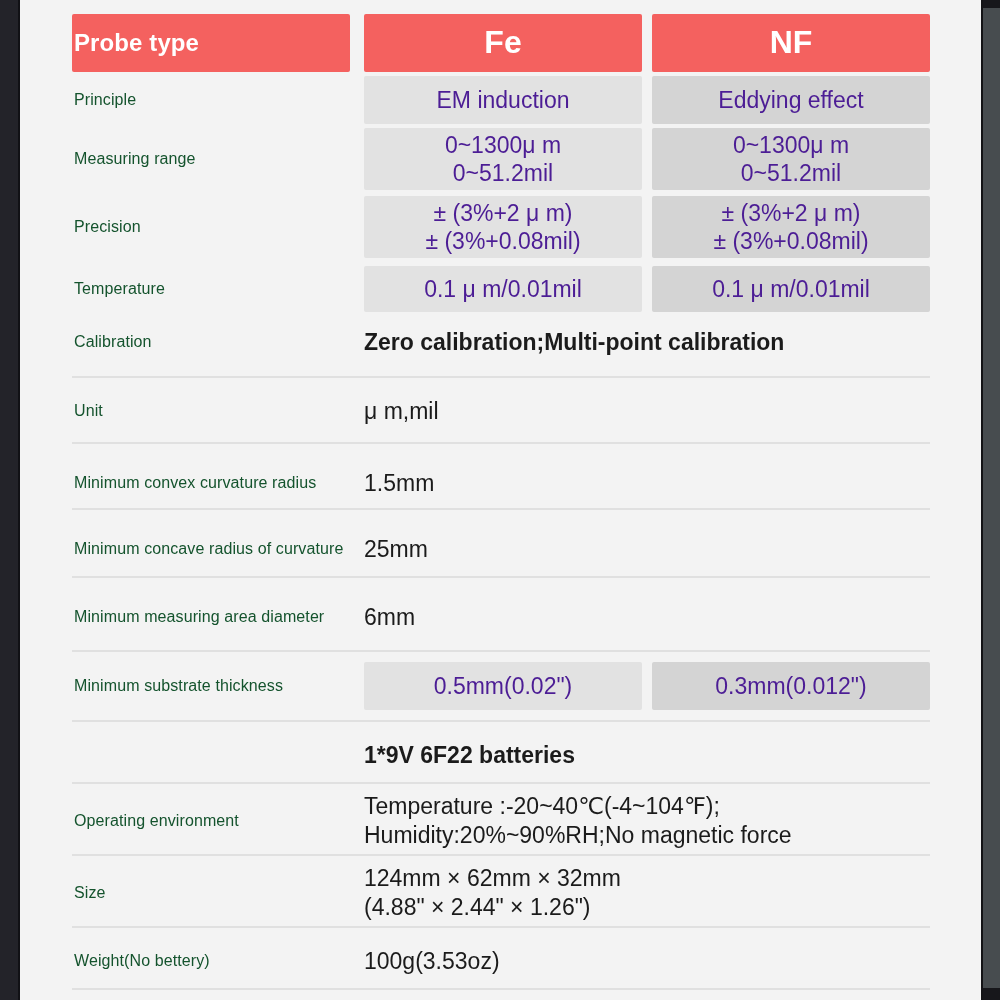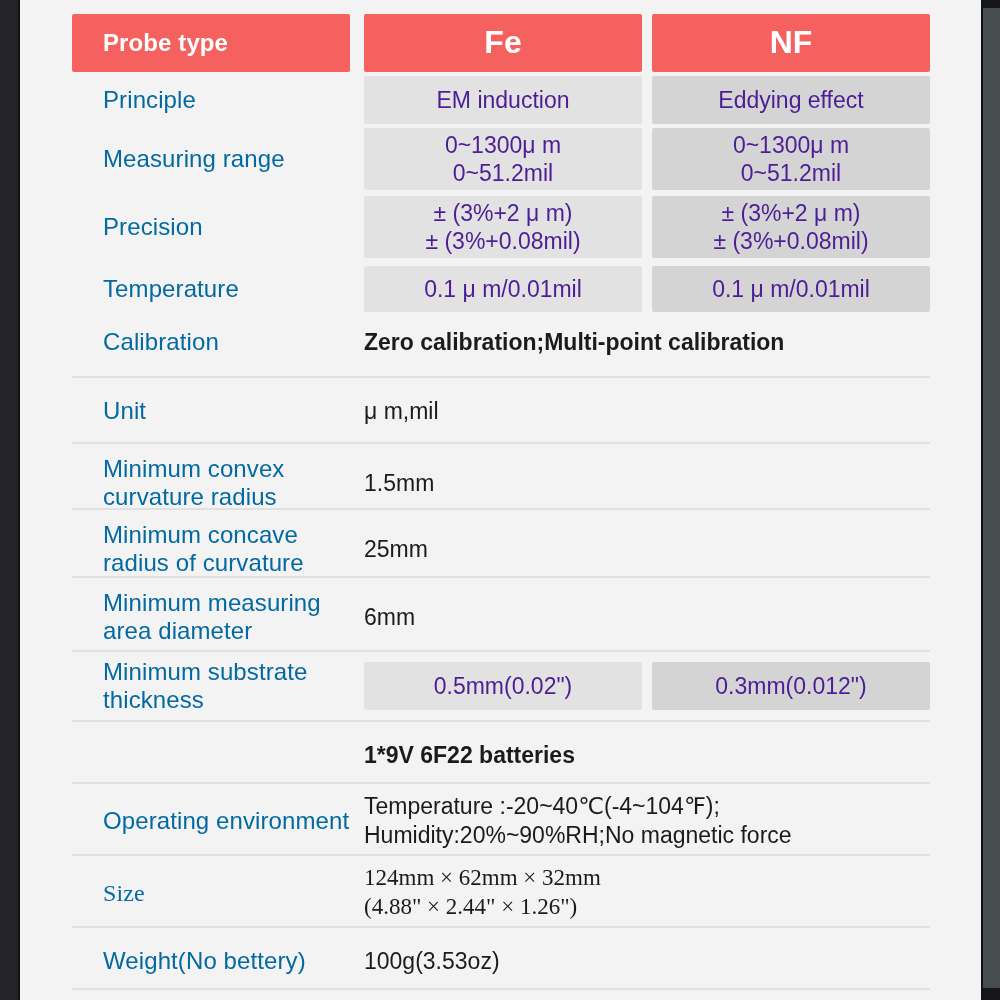--- a/index.html
+++ b/index.html
@@ -23,24 +23,24 @@
     background:#f3f3f3;
   }
 
   .tbl{position:absolute;left:52px;top:0;width:858px;}
 
   
   .trow{position:relative;width:858px;}
   .lcell{
     position:absolute;left:0;top:0;width:278px;height:100%;
     display:flex;align-items:center;
-    box-sizing:border-box;padding-left:31px;
+    box-sizing:border-box;padding-left:2px;
   }
   .lcell span{
-    font-size:24px;color:#0369a1;line-height:1.18;letter-spacing:.1px;
+    font-size:16px;color:#14532d;line-height:1.18;letter-spacing:.1px;
   }
   .lcell.hdr{
     background:#f4615f;border-radius:2px;
   }
   .lcell.hdr span{color:#ffffff;font-weight:bold;font-size:24px;}
 
   .vcell{
     position:absolute;top:0;height:100%;
     display:flex;flex-direction:column;align-items:center;justify-content:center;
     box-sizing:border-box;
@@ -192,21 +192,21 @@
       </div>
       <div class="trow" style="position: absolute; top: 790px; height: 62px;">
         <div class="lcell">
           <span>Operating environment</span>
         </div>
         <div class="wcell">
           <div class="ln">Temperature :-20~40℃(-4~104℉);</div>
           <div class="ln">Humidity:20%~90%RH;No magnetic force</div>
         </div>
       </div>
-      <div class="trow" style="position: absolute; top: 862px; height: 62px; font-family: Liberation Serif, serif;">
+      <div class="trow" style="position: absolute; top: 862px; height: 62px;">
         <div class="lcell">
           <span>Size</span>
         </div>
         <div class="wcell">
           <div class="ln">124mm × 62mm × 32mm</div>
           <div class="ln">(4.88" × 2.44" × 1.26")</div>
         </div>
       </div>
       <div class="trow" style="position: absolute; top: 936px; height: 50px;">
         <div class="lcell">

